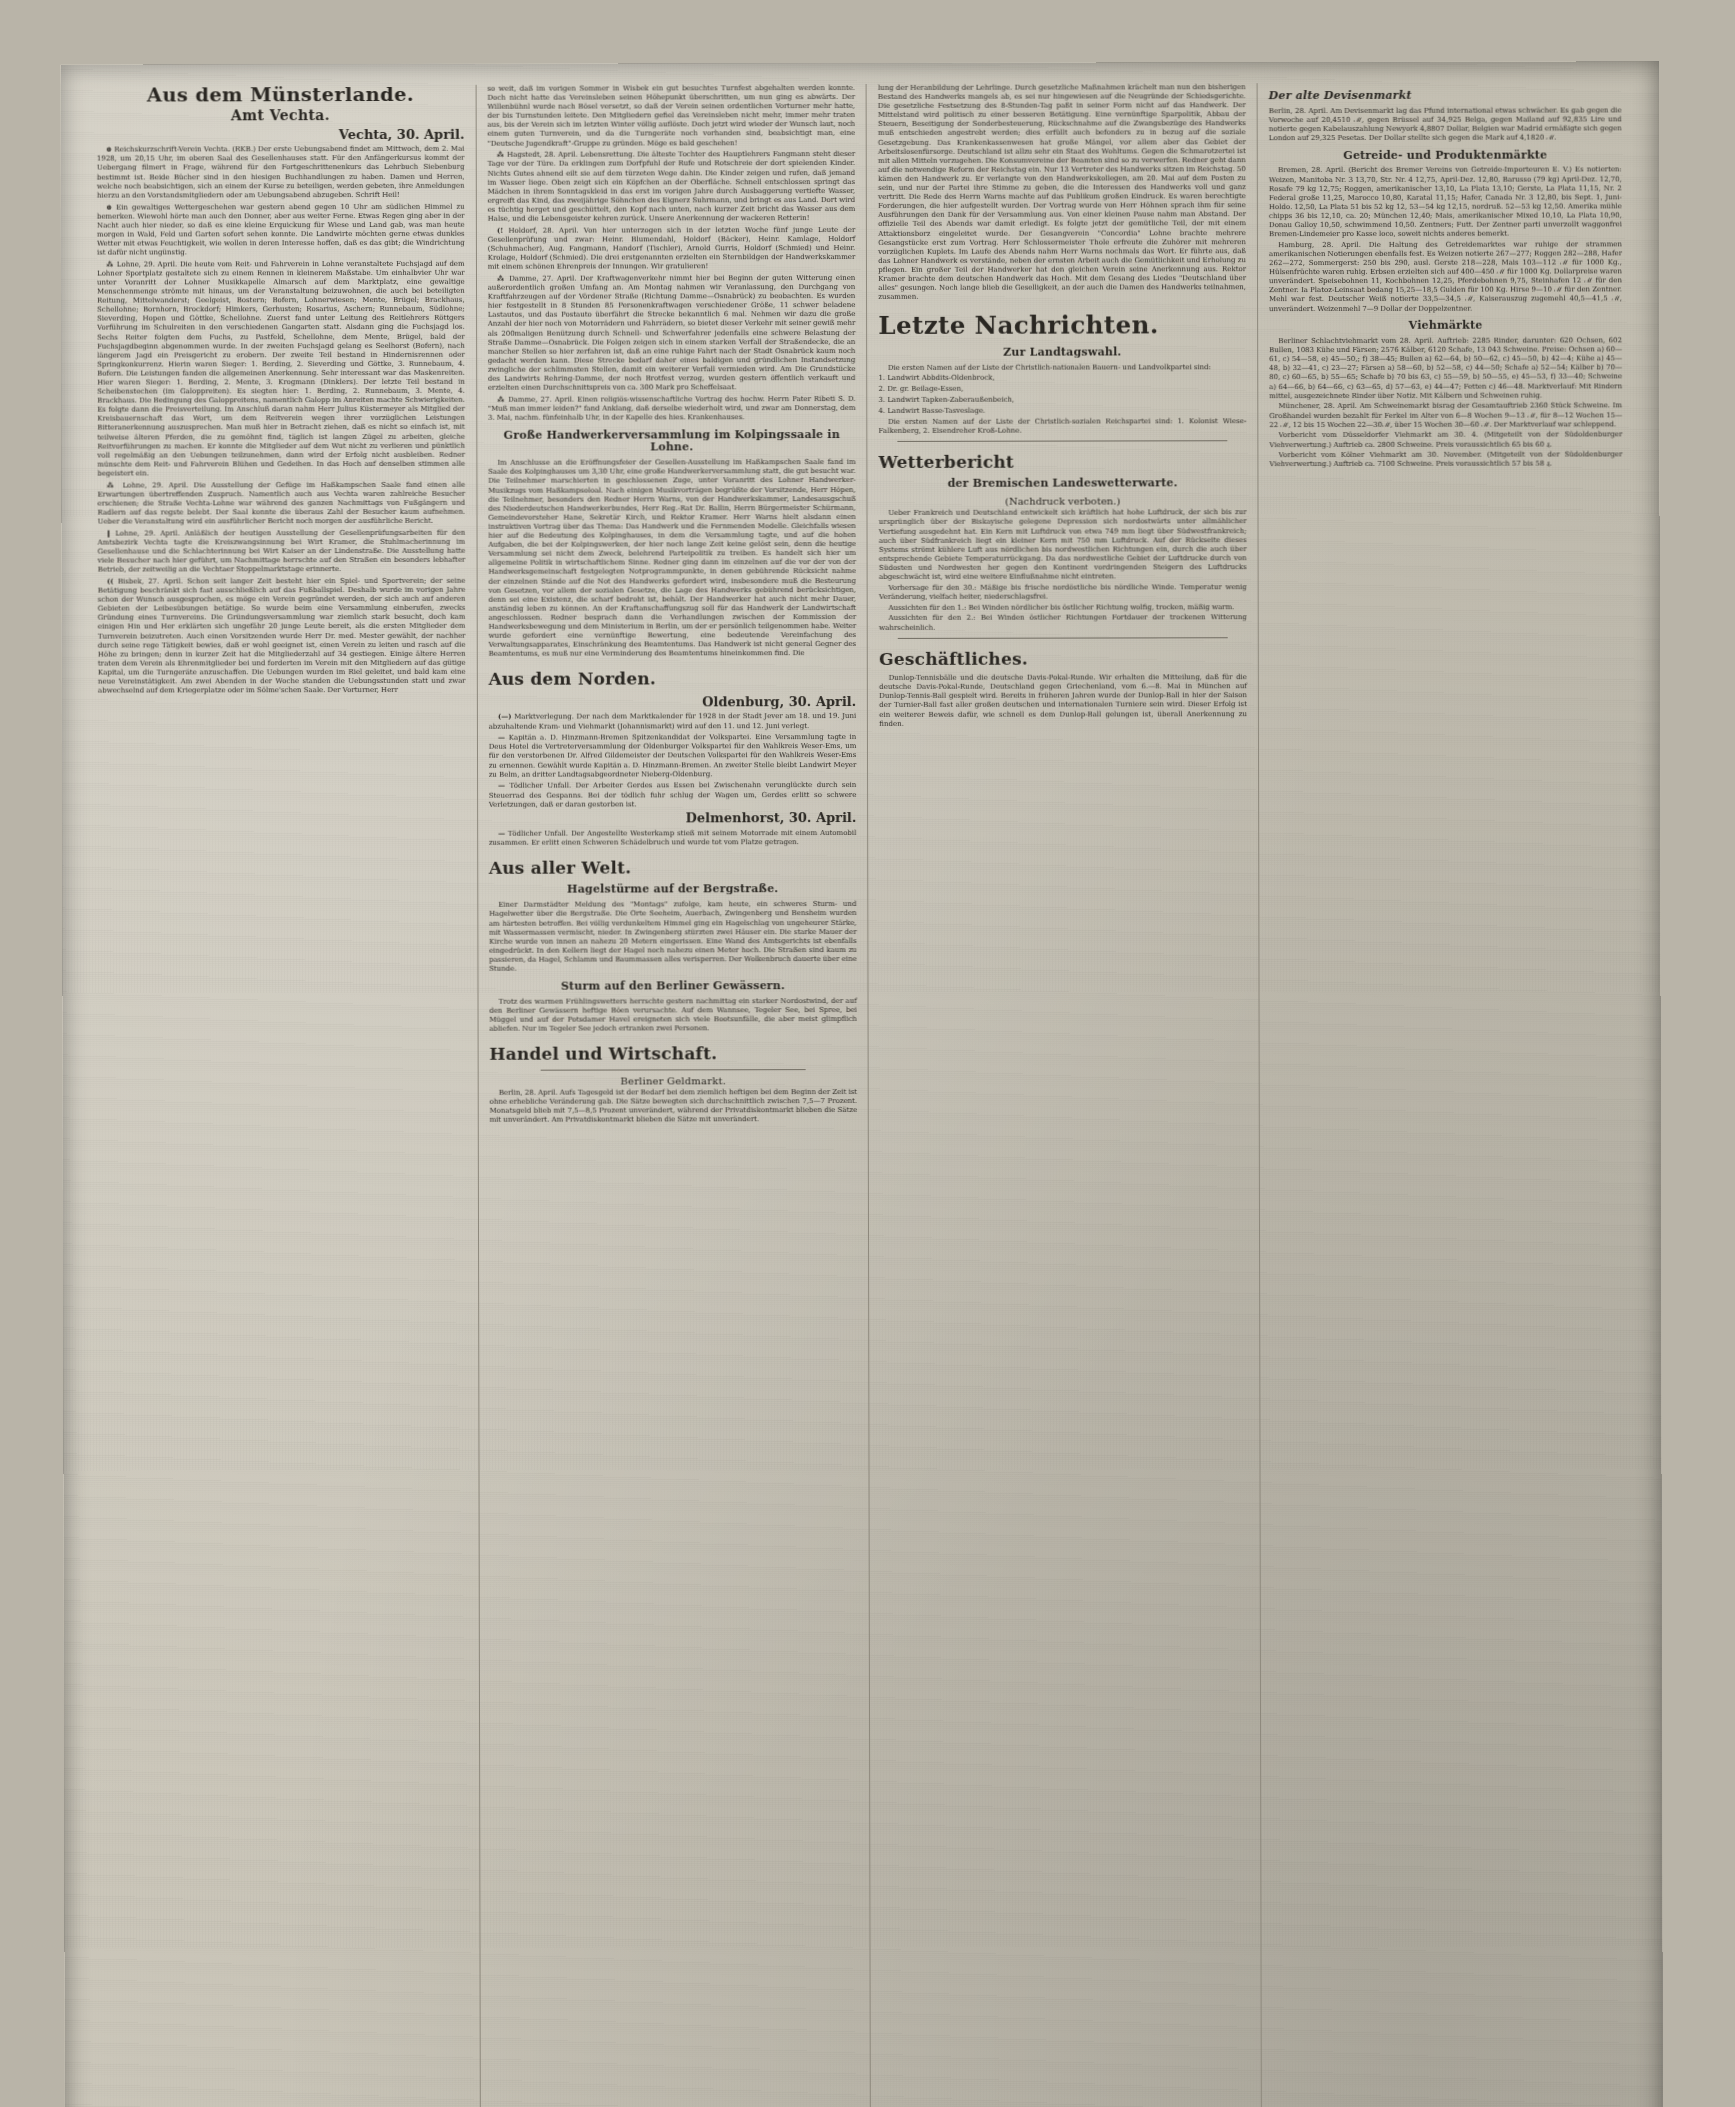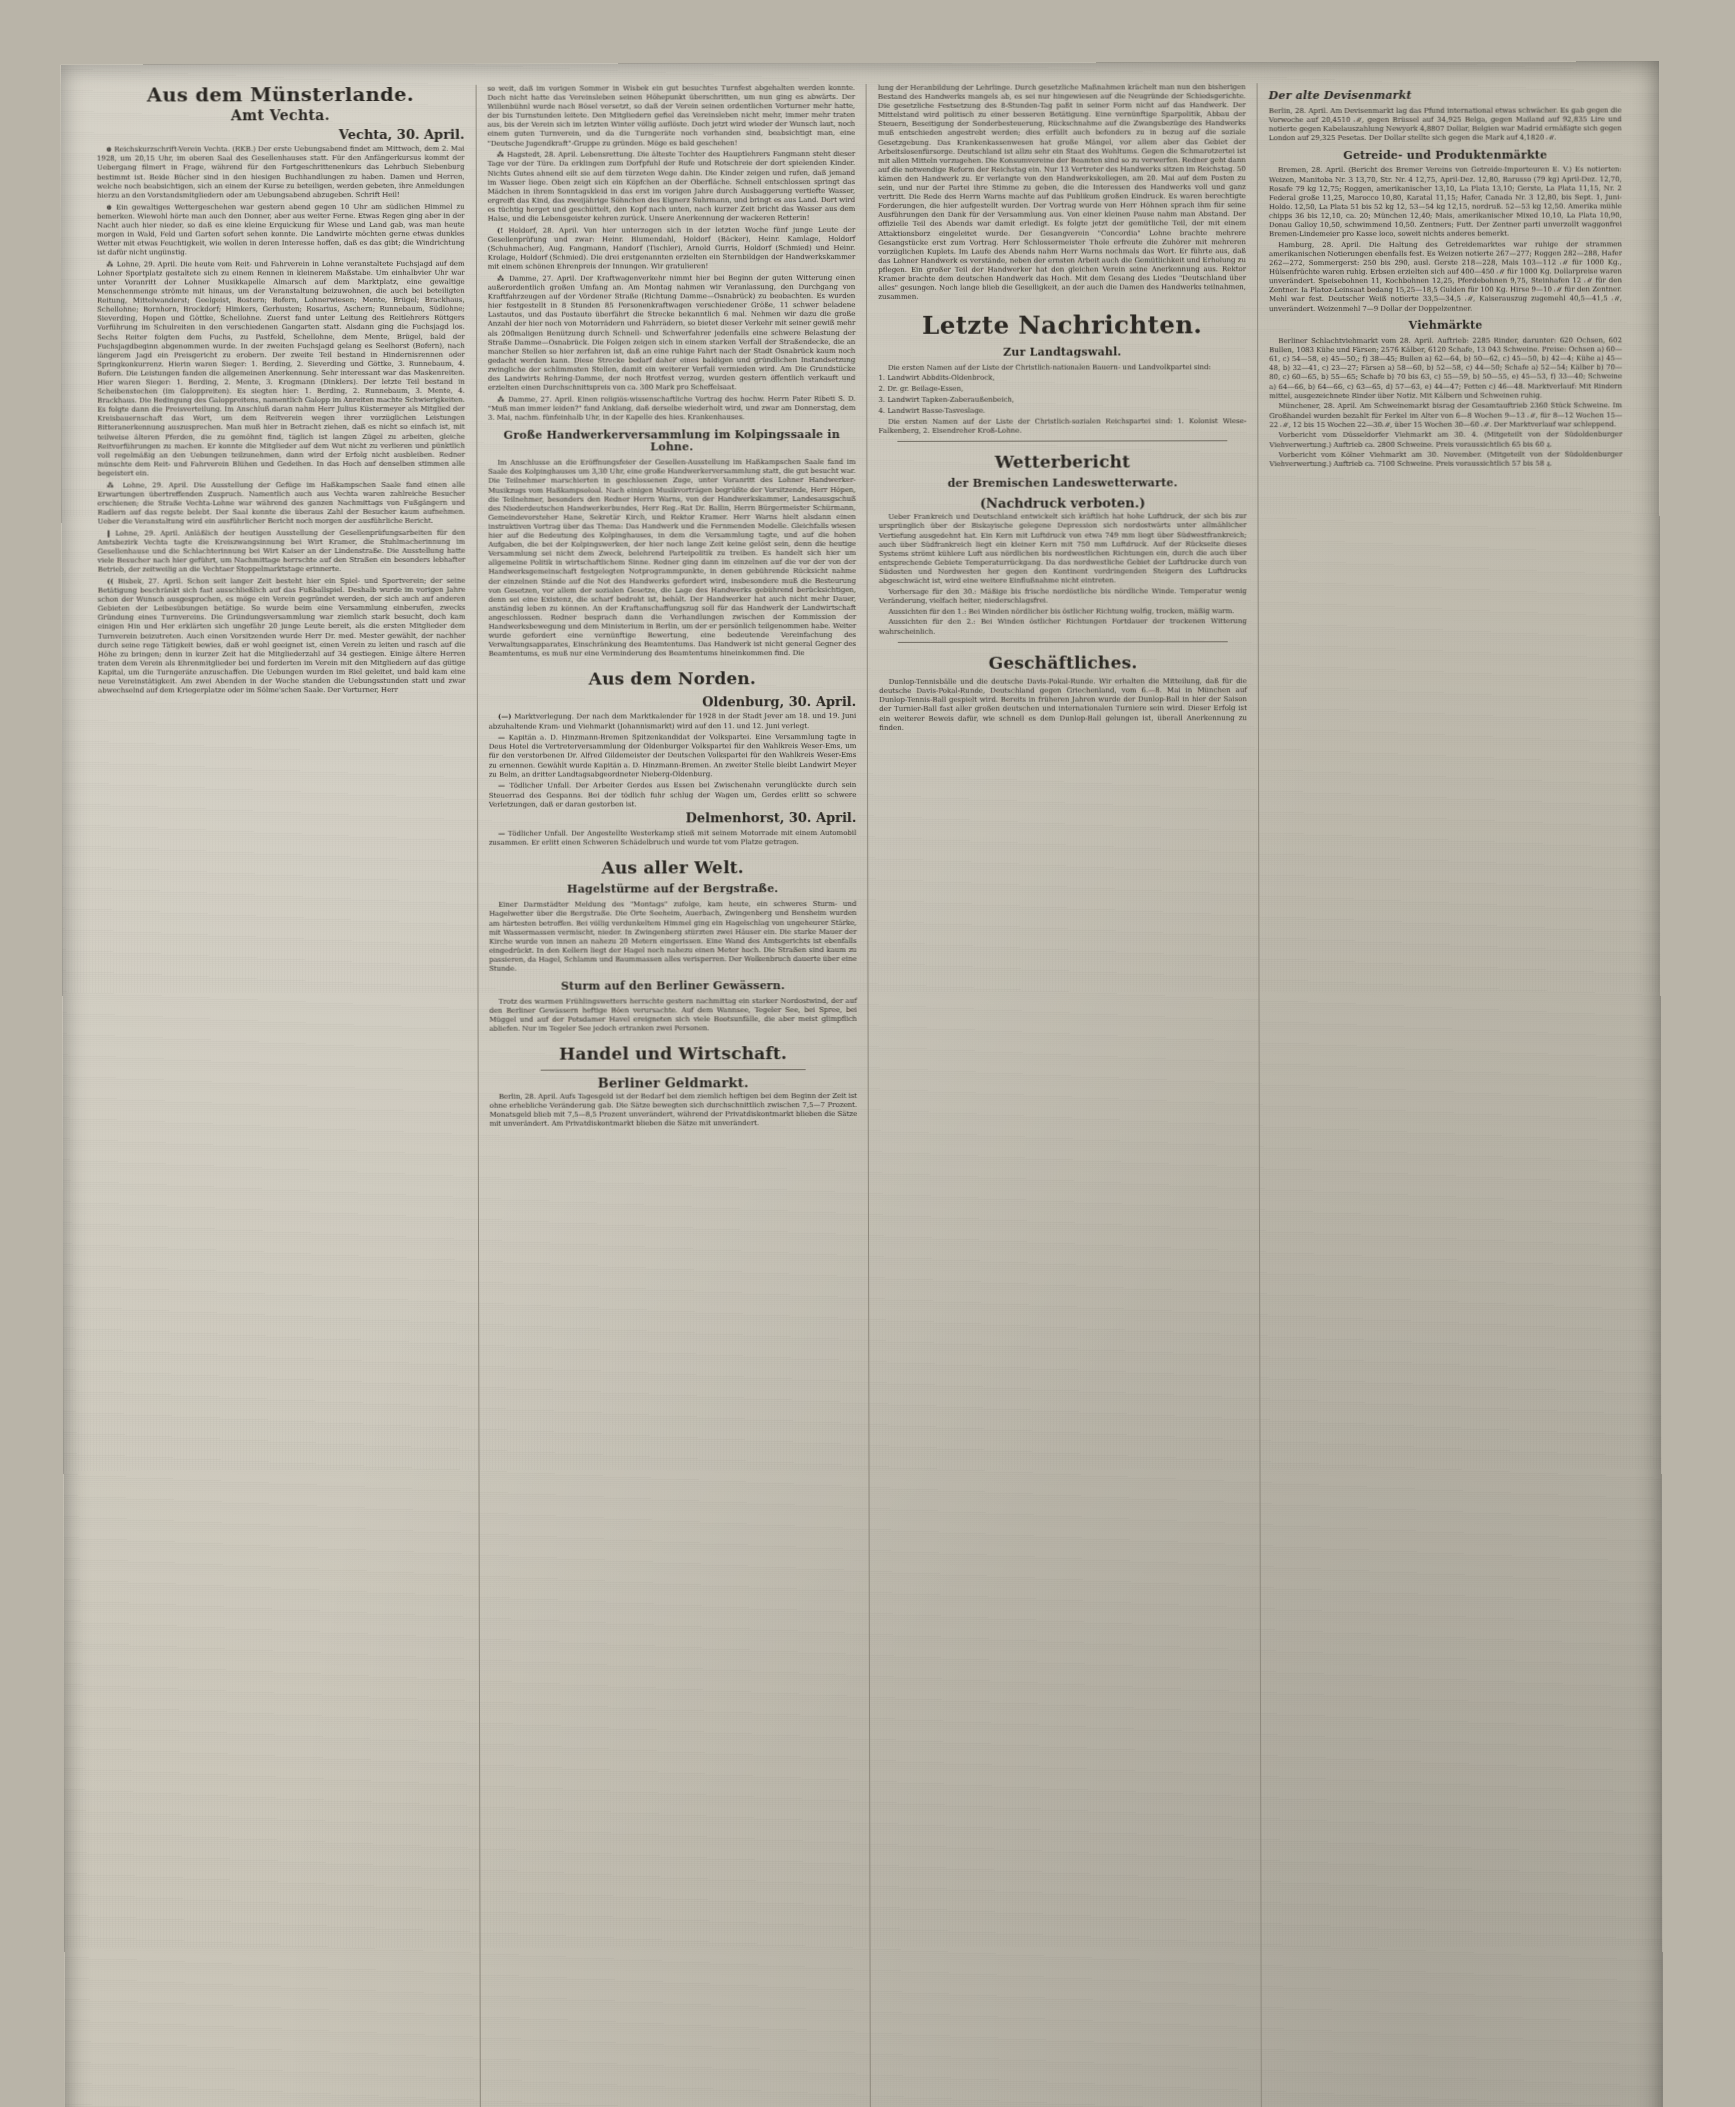--- a/index.html
+++ b/index.html
@@ -78,38 +78,37 @@
     margin:0.8px 0 4.2px 0;
   }
   .dateline{
     text-align:right;
     font-size:13px;
     font-weight:bold;
     margin:0 0 2.5px 0;
   }
   h2.sec{
     font-size:17px;
-    text-align:center;
     font-weight:bold;
     margin:11px 0 5.9px 0;
     line-height:1.1;
   }
   h2.sec.big{ font-size:24.5px; letter-spacing:0.4px;}
   h3.sub{
     font-size:11px;
     text-align:center;
     font-weight:bold;
     margin:6.7px 0 4.2px 0;
     line-height:1.15;
   }
   h3.sub.left{ text-align:left;font-style:italic; }
   h4.minor{
-    font-size:13px;
+    font-size:10px;
     text-align:center;
-    font-weight:bold;
+    font-weight:normal;
     margin:5px 0 2.5px 0;
   }
   p.body{
     font-size:7px;
     line-height:1.30;
     text-align:justify;
     margin:0 0 1.7px 0;
     text-indent:9.3px;
     hyphens:auto;
     word-spacing:-0.1px;

